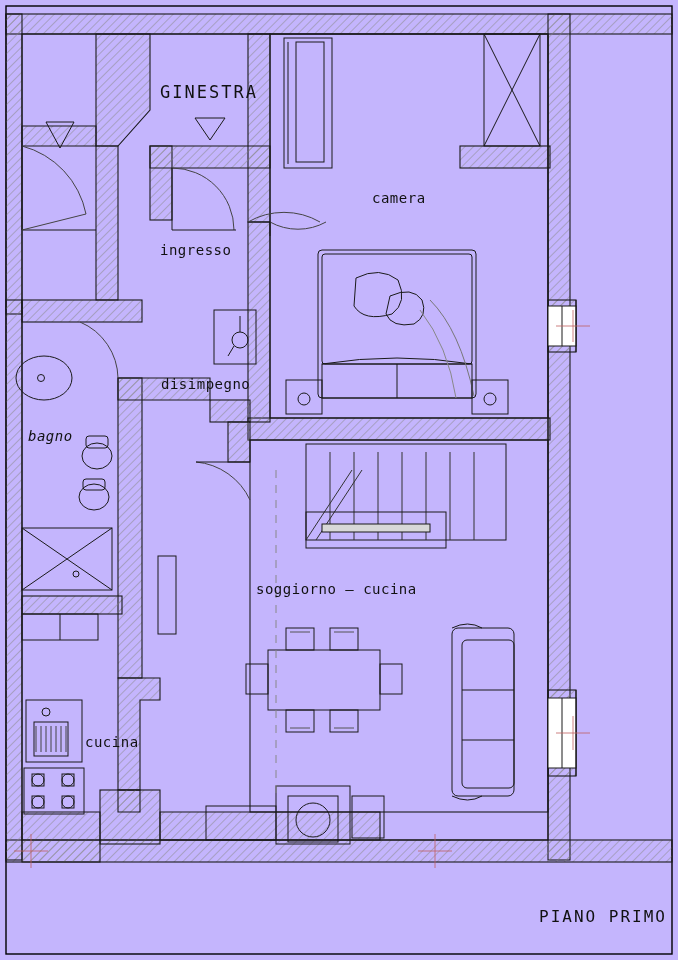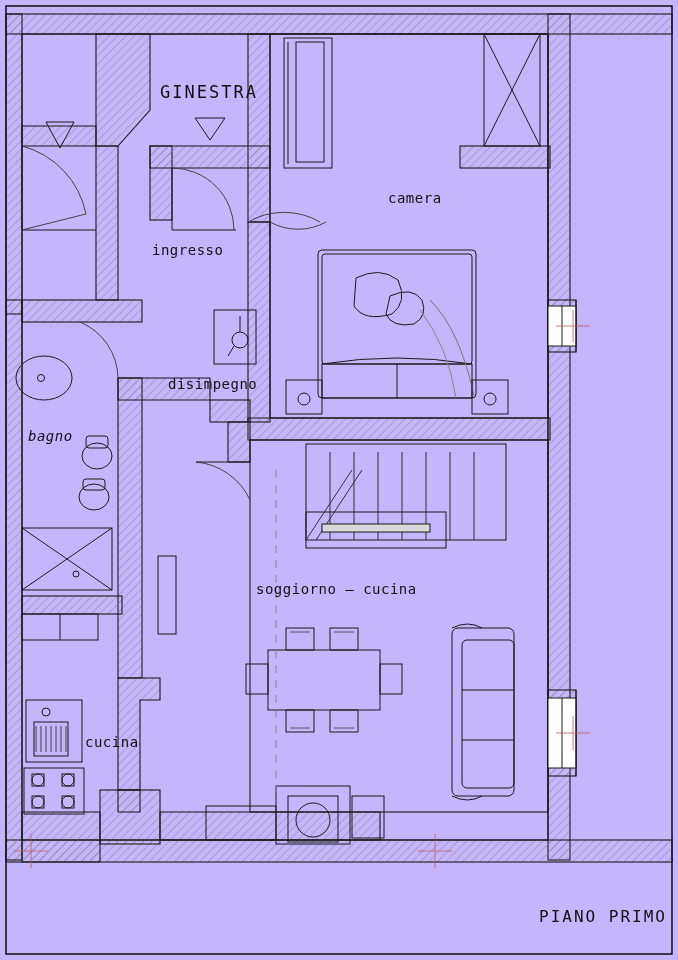--- a/index.html
+++ b/index.html
@@ -272,25 +272,25 @@
       <line x1="573" y1="716" x2="573" y2="750"></line>
       <line x1="14" y1="851" x2="48" y2="851"></line>
       <line x1="31" y1="834" x2="31" y2="868"></line>
       <line x1="418" y1="851" x2="452" y2="851"></line>
       <line x1="435" y1="834" x2="435" y2="868"></line>
     </g>
   </svg>
 
   <div class="label label-title" style="left:160px; top:82px;">GINESTRA</div>
 
-  <div class="label label-room" style="left:388px; top:190px;">camera</div>
-
-  <div class="label label-room" style="left:152px; top:242px;">ingresso</div>
-
-  <div class="label label-room" style="left:168px; top:376px;">disimpegno</div>
+  <div class="label label-room" style="left:372px; top:190px;">camera</div>
+
+  <div class="label label-room" style="left:160px; top:242px;">ingresso</div>
+
+  <div class="label label-room" style="left:161px; top:376px;">disimpegno</div>
 
   <div class="label label-room" style="left:28px; top:428px;font-style:italic;">bagno</div>
 
   <div class="label label-room" style="left:256px; top:581px;">soggiorno – cucina</div>
 
   <div class="label label-room" style="left:85px; top:734px;text-align:center;">cucina</div>
 
   <div class="label label-footer" style="left:539px; top:907px;">PIANO PRIMO</div>
 
 </div>

